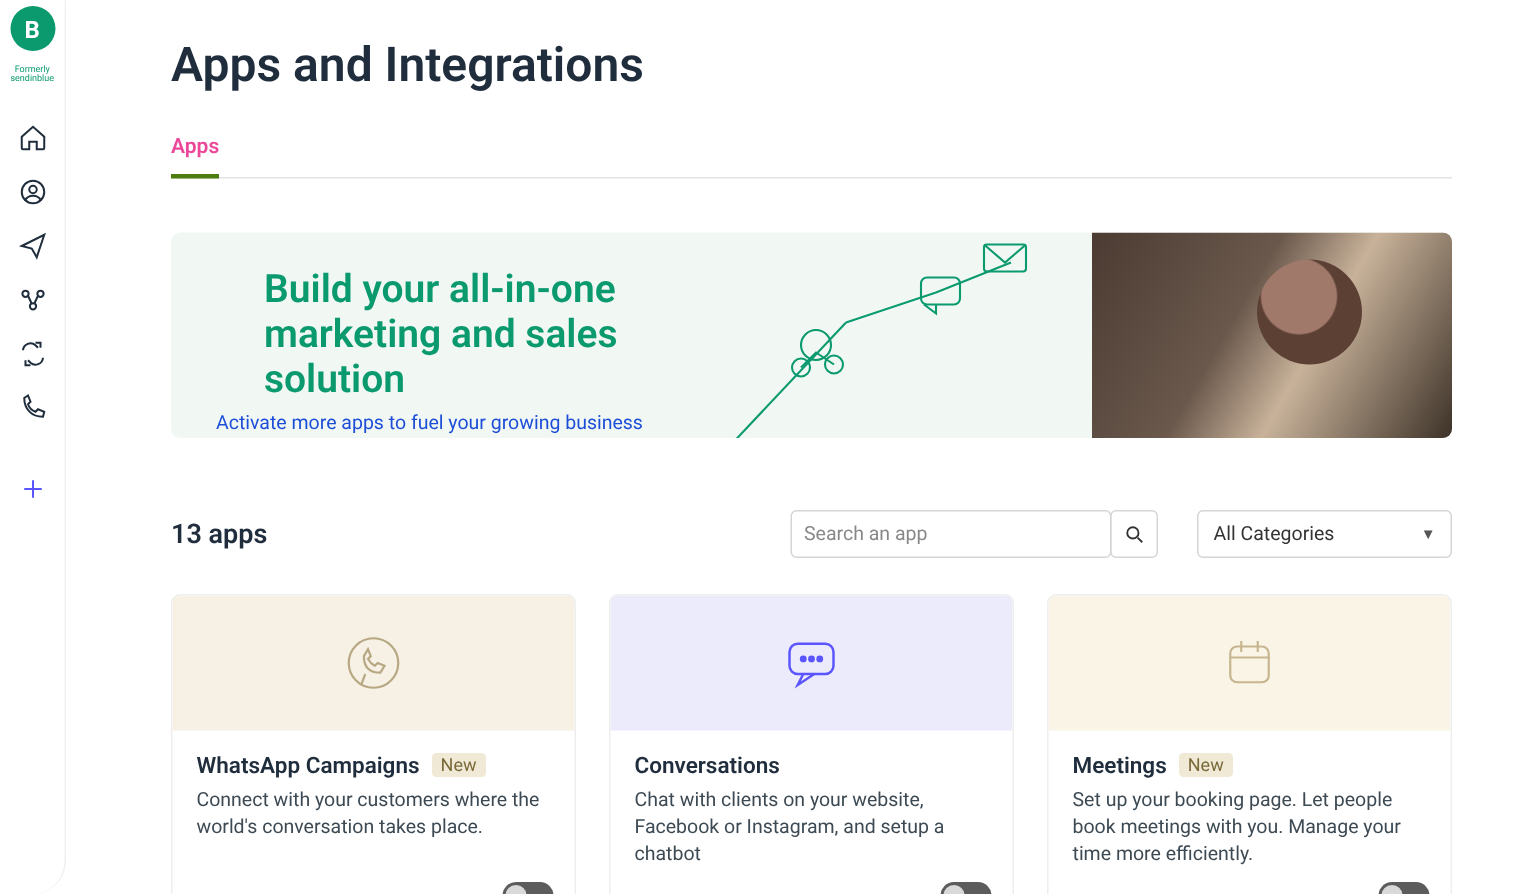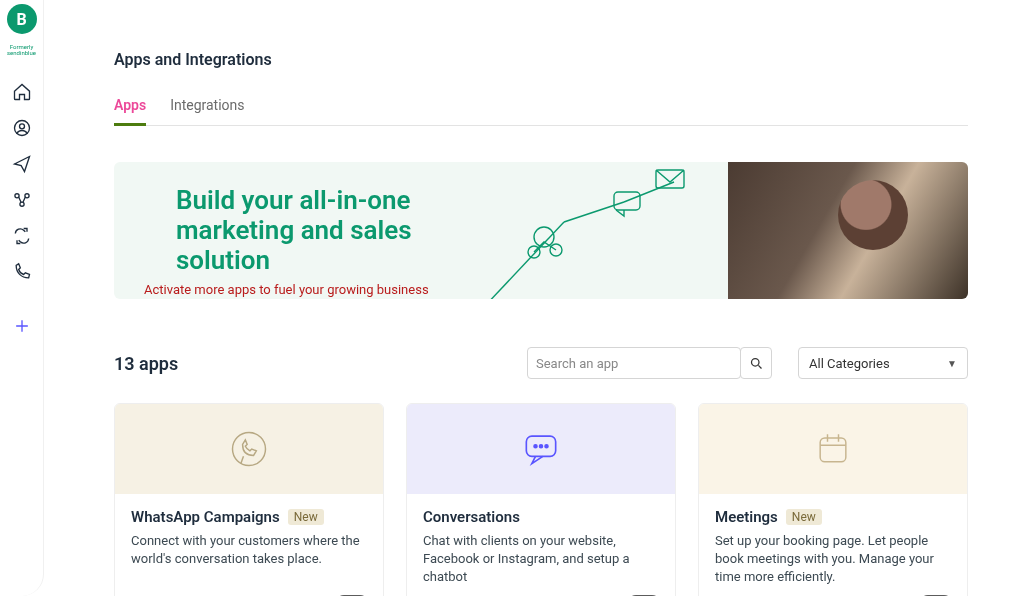--- a/index.html
+++ b/index.html
@@ -16,31 +16,31 @@
   }
   .logo { width: 30px; height: 30px; border-radius: 50%; background: #0b996e; color: #fff; display:flex; align-items:center; justify-content:center; font-weight:700; font-size:16px; margin-bottom: -6px;}
   .logo-sub { font-size: 6px; color:#0b996e; text-align:center; line-height:1; margin-bottom:10px;}
   .nav-icon { width: 20px; height: 20px; color:#1f2d3d; display:flex; align-items:center; justify-content:center; cursor:pointer;}
   .nav-icon svg { width:20px; height:20px; stroke:#1f2d3d; stroke-width:1.6; fill:none; }
   .plus-icon { margin-top: auto; margin-bottom: 260px; color:#5a55ff;}
   .plus-icon svg { stroke:#5a55ff; }
 
   
   .main { position:absolute; left:44px; right:0; top:0; bottom:0; padding: 24px 56px 0 70px; }
-  .page-title { font-size: 16px; font-weight: 600; margin-bottom: 22px; margin-top: 26px; }
+  .page-title { font-size: 32px; font-weight: 600; margin-bottom: 22px; }
 
   .tabs { display:flex; gap: 24px; border-bottom:1px solid #e3e3e3; }
   .tab { padding: 6px 0 10px 0; font-size:14px; color:#6b6b6b; cursor:pointer; }
   .tab.active { color:#ec4899; font-weight:600; border-bottom:3px solid #4d7c0f; margin-bottom:-1px; }
 
   
   .banner { margin-top: 36px; background:#f1f8f4; border-radius:6px; height:137px; display:flex; overflow:hidden; position:relative;}
   .banner-left { padding: 24px 20px 0 30px; max-width: 380px; }
   .banner-title { color:#0b996e; font-size:26px; font-weight:600; line-height:1.15; margin-bottom:6px;margin-left:32px;}
-  .banner-sub { font-size:13px; color:#b91c1c; }
+  .banner-sub { font-size:13px; color:#1d4ed8; }
   .banner-illus { flex:1; position:relative; }
   .banner-illus svg { position:absolute; left:-20px; top:-10px; width:260px; height:160px; }
   .banner-photo { position:absolute; right:0; top:0; bottom:0; width:240px; background: linear-gradient(120deg,#4b3b32,#6a584c 40%,#c8b29a 60%,#3d3228); clip-path: ellipse(150% 100% at 100% 50%);}
   .banner-photo::after{ content:""; position:absolute; right:60px; top:18px; width:70px; height:70px; border-radius:50%; background:radial-gradient(circle at 40% 35%, #a0796a 0 40%, #5c4034 42% 100%);}
 
   
   .controls { margin-top:48px; display:flex; align-items:center; }
   .app-count { font-size:18px; font-weight:600; }
   .spacer { flex:1; }
   .search-wrap { display:flex; align-items:center; border:1px solid #d5d5d5; border-radius:4px; height:32px; width:214px; padding:0 8px; color:#888; font-size:13px;}
@@ -120,21 +120,20 @@
       </svg>
   </div>
 </nav>
 
 <main class="main">
 
   <h1 class="page-title">Apps and Integrations</h1>
 
   <div class="tabs">
     <div class="tab active">Apps</div>
-    <div class="tab">Integrations</div>
   </div>
 
   <section class="banner">
     <div class="banner-left">
       <div class="banner-title">Build your all-in-one marketing and sales solution</div>
       <div class="banner-sub">Activate more apps to fuel your growing business</div>
     </div>
     <div class="banner-illus">
       <svg viewBox="0 0 260 160">
         <g stroke="#0b996e" stroke-width="1.4" fill="none">

